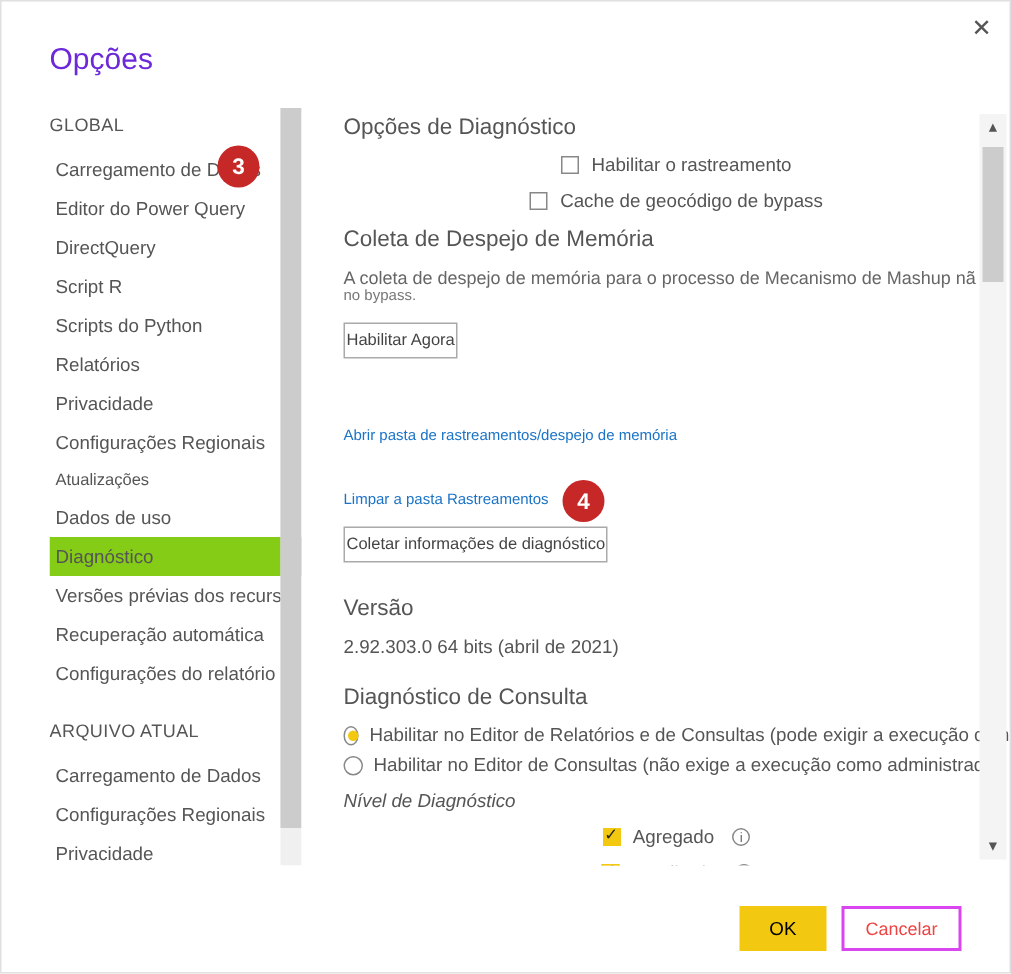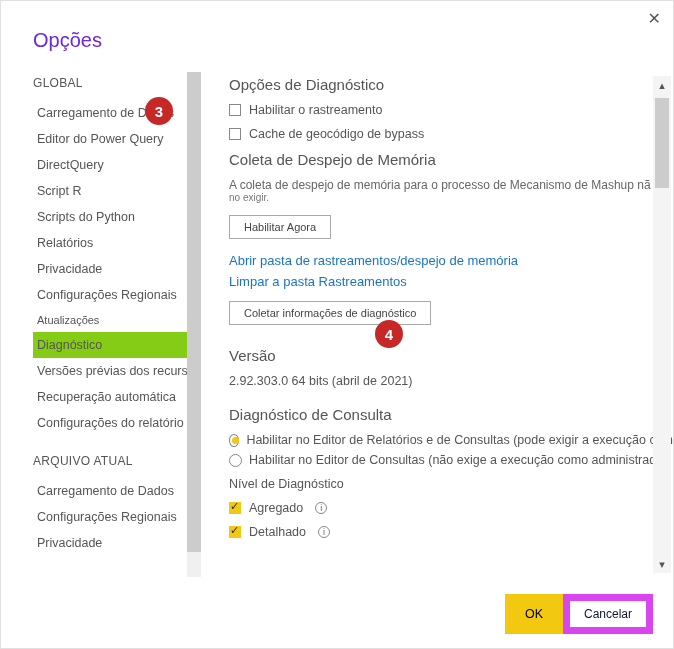--- a/index.html
+++ b/index.html
@@ -110,20 +110,21 @@
     color: #555;
     margin: 4px 0 10px 0;
   }
   .chk-row {
     display: flex;
     align-items: center;
     gap: 8px;
     font-size: 12.5px;
     color: #555;
     margin-bottom: 10px;
+    justify-content: center;
   }
   .chk {
     width: 12px; height: 12px;
     border: 1px solid #888;
     background: #fff;
     display: inline-block;
     position: relative;
   }
   .chk.checked {
     background: #f2c811;
@@ -143,34 +144,35 @@
     white-space: nowrap;
   }
   .desc-small {
     font-size: 10px;
     color: #777;
     margin-bottom: 12px;
   }
   .btn-outline {
     border: 1px solid #aaa;
     background: #fff;
-    padding: 5px 14px;
+    padding: 5px 1px;
     font-size: 11px;
     color: #444;
     cursor: pointer;
     margin-bottom: 14px;
     display: inline-block;
   }
   .link {
     display: block;
-    font-size: 13px;
+    font-size: 10px;
     color: #1a73c7;
     text-decoration: none;
     margin-bottom: 6px;
     cursor: pointer;
+    margin-top: 32px;
   }
   .version-val {
     font-size: 12.5px;
     color: #555;
     margin-bottom: 18px;
   }
   .radio-row {
     display: flex;
     align-items: center;
     gap: 7px;
@@ -191,52 +193,54 @@
     position: absolute;
     top: 2px; left: 2px;
     width: 7px; height: 7px;
     border-radius: 50%;
     background: #f2c811;
   }
   .sub-h {
     font-size: 12.5px;
     color: #555;
     margin: 10px 0 10px 0;
+    font-style: italic;
   }
   .info-ic {
     width: 12px; height: 12px;
     border: 1px solid #888;
     border-radius: 50%;
     display: inline-flex;
     align-items: center;
     justify-content: center;
     font-size: 9px;
     color: #666;
     margin-left: 4px;
   }
   .footer {
     position: absolute;
     bottom: 14px;
-    right: 20px;
-    display: flex;
+    right: 32px;
+    display: flex;
+    gap: 10px;
     padding-left: 28px;
   }
   .btn-ok {
     background: #f2c811;
     border: none;
     padding: 6px 20px;
     font-size: 12.5px;
     cursor: pointer;
   }
   .btn-cancel {
     background: #fff;
-    border: 7px solid #d946ef;
+    border: 2px solid #d946ef;
     padding: 6px 14px;
     font-size: 12px;
-    color: #0f172a;
+    color: #ef4444;
     cursor: pointer;
   }
   .annot {
     position: absolute;
     width: 28px; height: 28px;
     border-radius: 50%;
     background: #c62828;
     color: #fff;
     font-weight: bold;
     font-size: 15px;
@@ -259,20 +263,21 @@
     <div class="group-head">GLOBAL</div>
     <div class="nav-item">Carregamento de Dados</div>
     <div class="nav-item">Editor do Power Query</div>
     <div class="nav-item">DirectQuery</div>
     <div class="nav-item">Script R</div>
     <div class="nav-item">Scripts do Python</div>
     <div class="nav-item">Relatórios</div>
     <div class="nav-item">Privacidade</div>
     <div class="nav-item">Configurações Regionais</div>
     <div class="nav-item small">Atualizações</div>
+    <div class="nav-item">Dados de uso</div>
     <div class="nav-item selected">Diagnóstico</div>
     <div class="nav-item">Versões prévias dos recursos</div>
     <div class="nav-item">Recuperação automática</div>
     <div class="nav-item">Configurações do relatório</div>
     <div class="group-gap"></div>
     <div class="group-head">ARQUIVO ATUAL</div>
     <div class="nav-item">Carregamento de Dados</div>
     <div class="nav-item">Configurações Regionais</div>
     <div class="nav-item">Privacidade</div>
 
@@ -288,21 +293,21 @@
       <span class="chk"></span>
       <span>Habilitar o rastreamento</span>
     </div>
     <div class="chk-row">
       <span class="chk"></span>
       <span>Cache de geocódigo de bypass</span>
     </div>
 
     <div class="section-h">Coleta de Despejo de Memória</div>
     <div class="desc">A coleta de despejo de memória para o processo de Mecanismo de Mashup nã</div>
-    <div class="desc-small">no exigir.</div>
+    <div class="desc-small">no bypass.</div>
     <button class="btn-outline">Habilitar Agora</button>
 
     <a class="link">Abrir pasta de rastreamentos/despejo de memória</a>
     <a class="link" style="margin-bottom:12px">Limpar a pasta Rastreamentos</a>
 
     <button class="btn-outline" style="margin-bottom:18px">Coletar informações de diagnóstico</button>
 
     <div class="section-h">Versão</div>
     <div class="version-val">2.92.303.0 64 bits (abril de 2021)</div>
 

